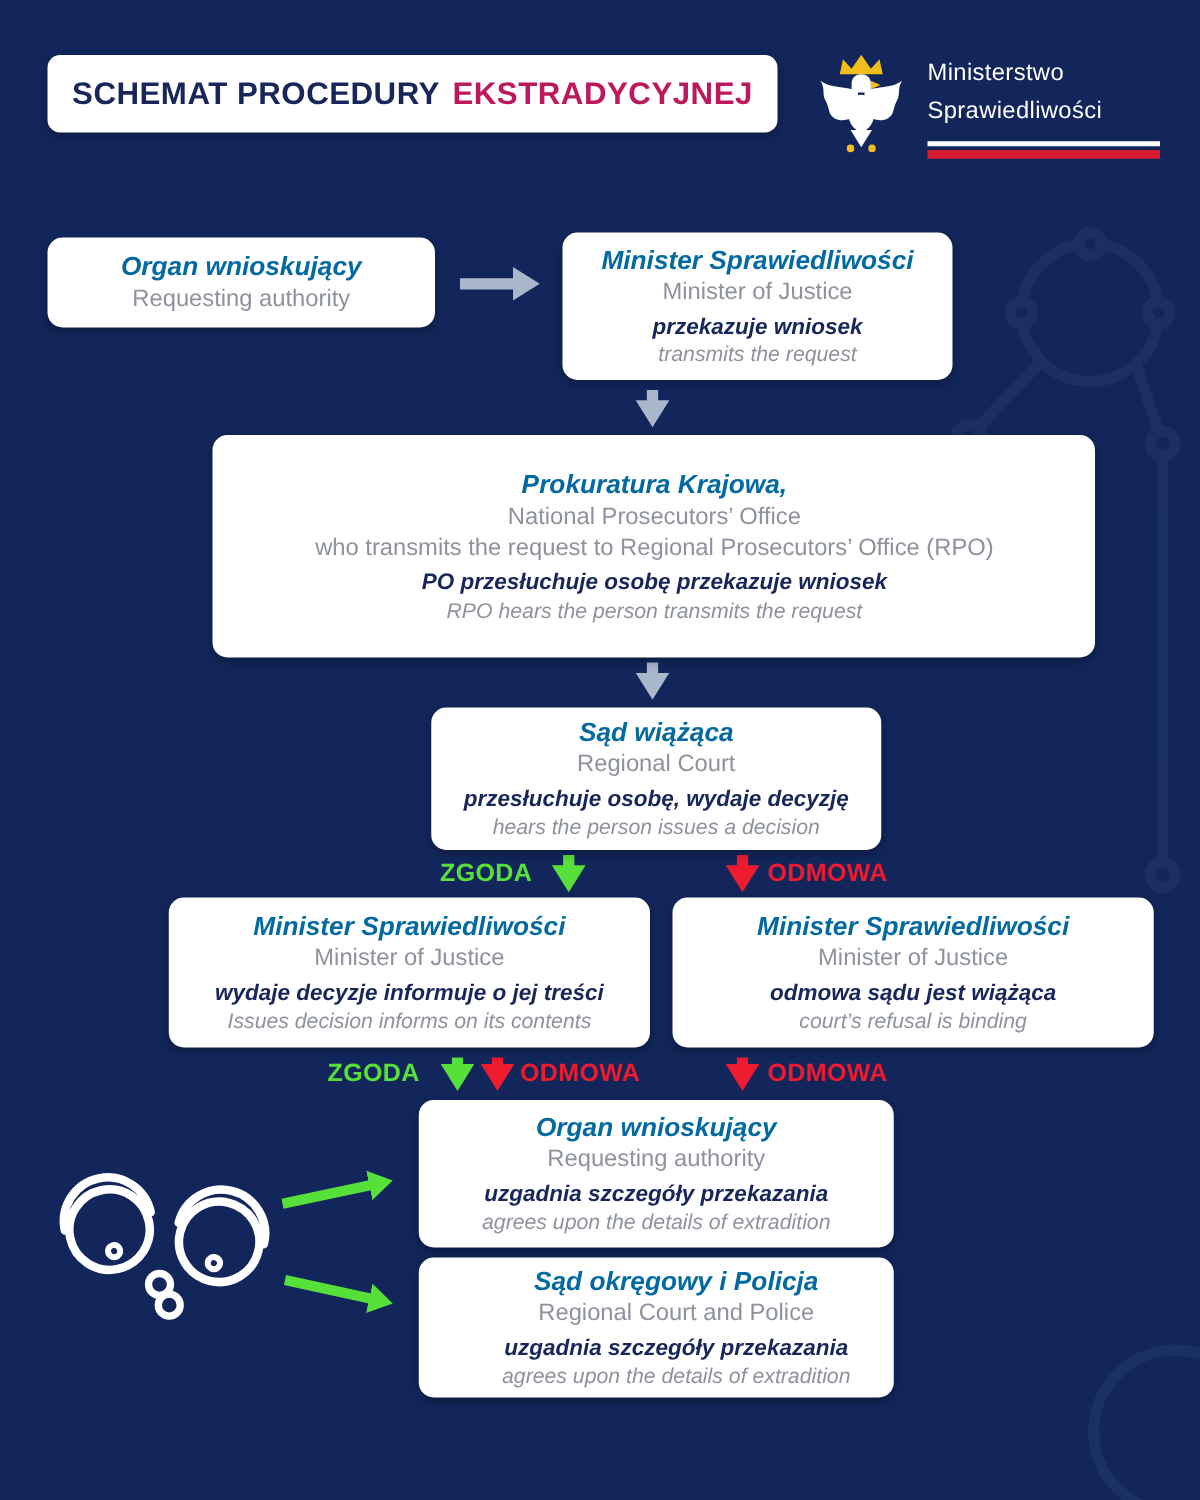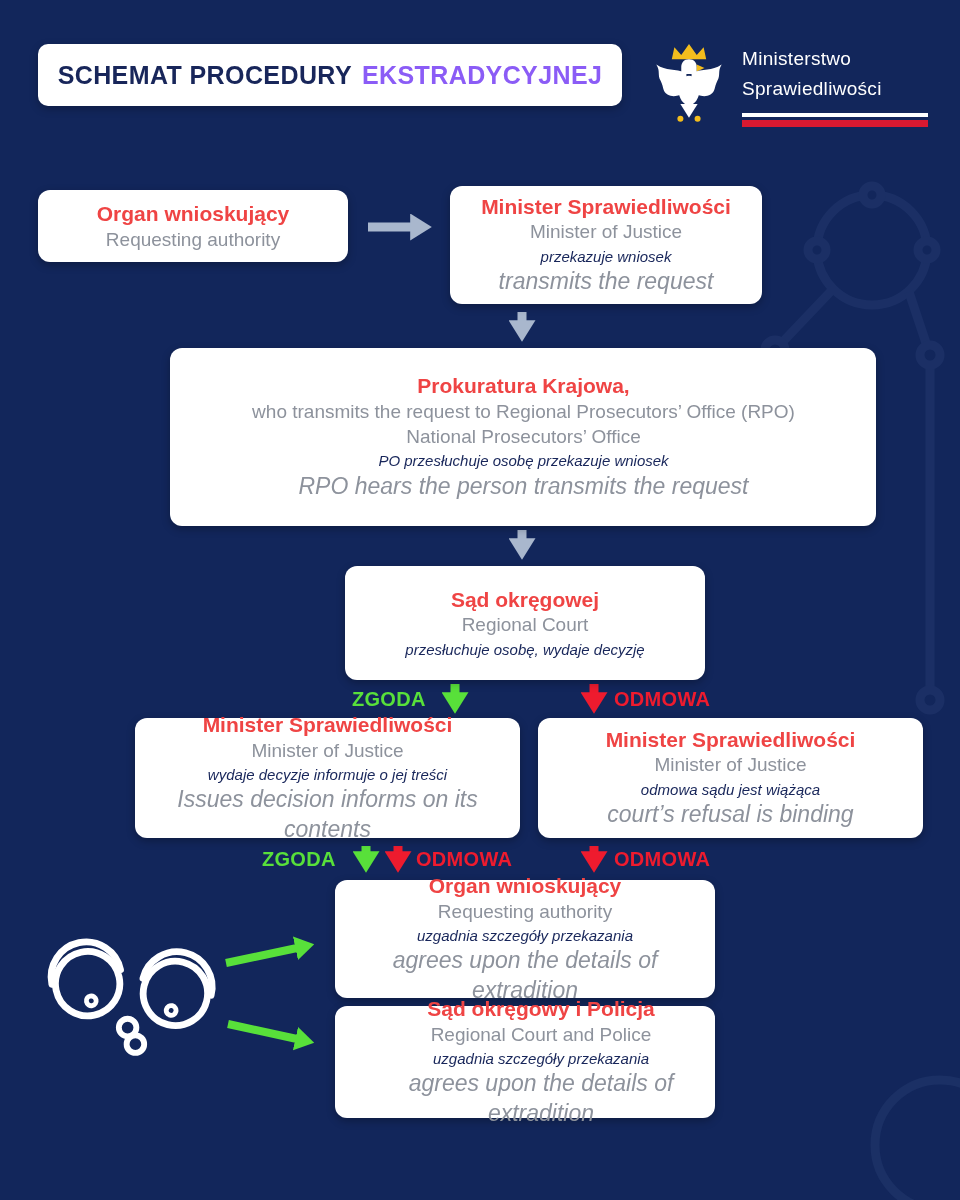--- a/index.html
+++ b/index.html
@@ -10,38 +10,38 @@
   .deco,.arrows{position:absolute;left:0;top:0;pointer-events:none;}
   .deco{z-index:0;}
   .arrows{z-index:1;}
 
   .title-box{
     position:absolute;left:38px;top:44px;width:584px;height:62px;
     background:#fff;border-radius:10px;display:flex;align-items:center;
     justify-content:center;z-index:2;box-shadow:0 3px 8px rgba(0,0,0,.25);
   }
   .title-box .t-navy{color:#18265a;font-weight:bold;font-size:25px;letter-spacing:.4px;}
-  .title-box .t-red{color:#8b5cf6;font-weight:bold;font-size:25px;letter-spacing:.4px;margin-left:10px;}
+  .title-box .t-red{color:#be185d;font-weight:bold;font-size:25px;letter-spacing:.4px;margin-left:10px;}
 
   .logo{position:absolute;left:646px;top:34px;display:flex;z-index:2;}
   .logo-text{margin-left:10px;margin-top:10px;color:#fff;font-size:19px;line-height:30px;letter-spacing:.3px;}
   .flag{margin-top:9px;width:186px;}
   .flag-white{height:4px;background:#ffffff;}
   .flag-red{height:7px;background:#d81931;margin-top:3px;}
 
   .box{
     position:absolute;background:#fff;border-radius:12px;z-index:2;
     display:flex;flex-direction:column;justify-content:center;align-items:center;
     text-align:center;padding:8px 12px;box-sizing:border-box;
     box-shadow:0 3px 8px rgba(0,0,0,.28);
   }
-  .pl{color:#ef4444;font-weight:bold;font-size:21px;line-height:1.32;}
+  .pl{color:#0369a1;font-weight:bold;font-size:21px;line-height:1.32;font-style:italic;}
   .en{color:#8d929c;font-size:19px;line-height:1.3;}
-  .apl{color:#18265a;font-weight:normal;font-style:italic;font-size:15px;line-height:1.35;margin-top:2px;}
-  .aen{color:#8d929c;font-style:italic;font-size:23px;line-height:1.3;}
+  .apl{color:#18265a;font-weight:bold;font-style:italic;font-size:18px;line-height:1.35;margin-top:2px;}
+  .aen{color:#8d929c;font-style:italic;font-size:17px;line-height:1.3;}
 
   .branch-label{position:absolute;z-index:2;font-size:20px;font-weight:bold;letter-spacing:.3px;}
   .branch-label.green{color:#58e03a;}
   .branch-label.red{color:#ee1b2e;}
   .t-right{text-align:left;}
 
   .handcuffs{position:absolute;left:34px;top:910px;z-index:2;}
 </style>
 </head>
 <body>
@@ -122,30 +122,31 @@
 
   <div class="box" style="left:450px;top:186px;width:312px;height:118px;">
     <div class="pl">Minister Sprawiedliwości</div>
     <div class="en">Minister of Justice</div>
     <div class="apl">przekazuje wniosek</div>
     <div class="aen">transmits the request</div>
   </div>
 
   <div class="box" style="left:170px;top:348px;width:706px;height:178px;padding-left:13px;">
     <div class="pl">Prokuratura Krajowa,</div>
+    <div class="en">National Prosecutors’ Office</div>
     <div class="en">who transmits the request to Regional Prosecutors’ Office (RPO)</div>
-    <div class="en">National Prosecutors’ Office</div>
     <div class="apl">PO przesłuchuje osobę przekazuje wniosek</div>
     <div class="aen">RPO hears the person transmits the request</div>
   </div>
 
   <div class="box" style="left:345px;top:566px;width:360px;height:114px;">
-    <div class="pl">Sąd okręgowej</div>
+    <div class="pl">Sąd wiążąca</div>
     <div class="en">Regional Court</div>
     <div class="apl">przesłuchuje osobę, wydaje decyzję</div>
+    <div class="aen">hears the person issues a decision</div>
   </div>
 
   <div class="box" style="left:135px;top:718px;width:385px;height:120px;">
     <div class="pl">Minister Sprawiedliwości</div>
     <div class="en">Minister of Justice</div>
     <div class="apl">wydaje decyzje informuje o jej treści</div>
     <div class="aen">Issues decision informs on its contents</div>
   </div>
 
   <div class="box" style="left:538px;top:718px;width:385px;height:120px;">

